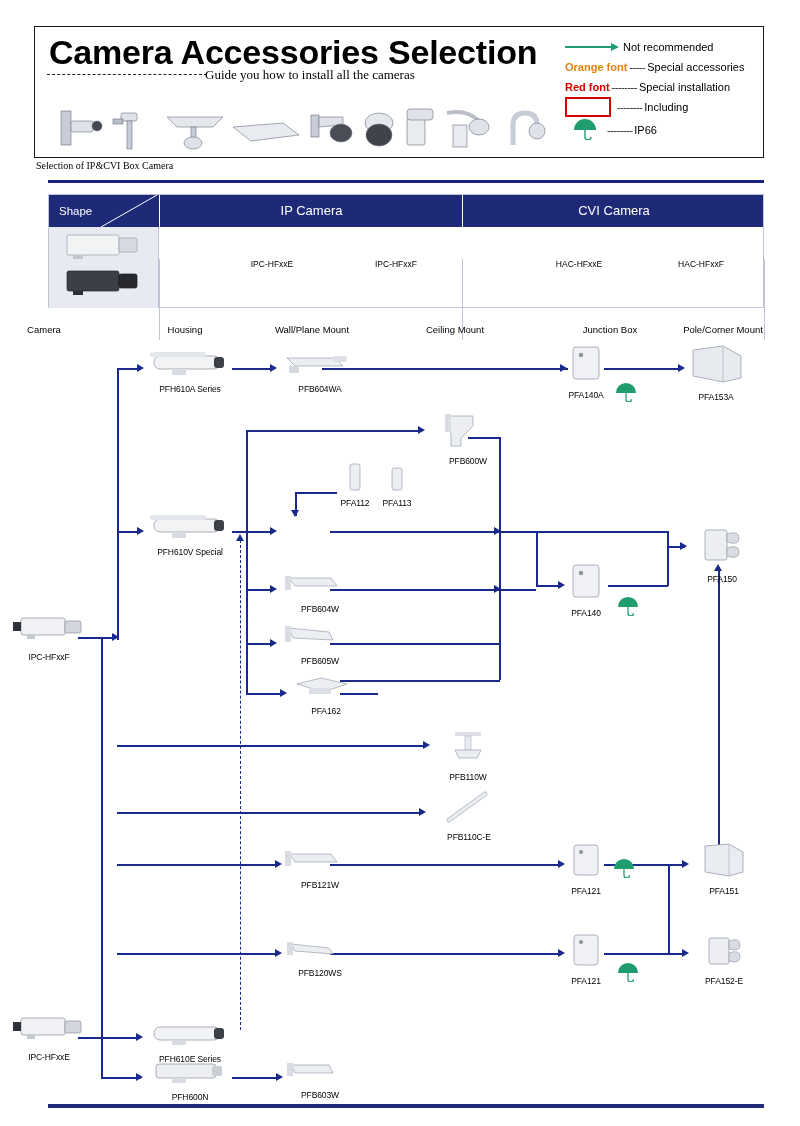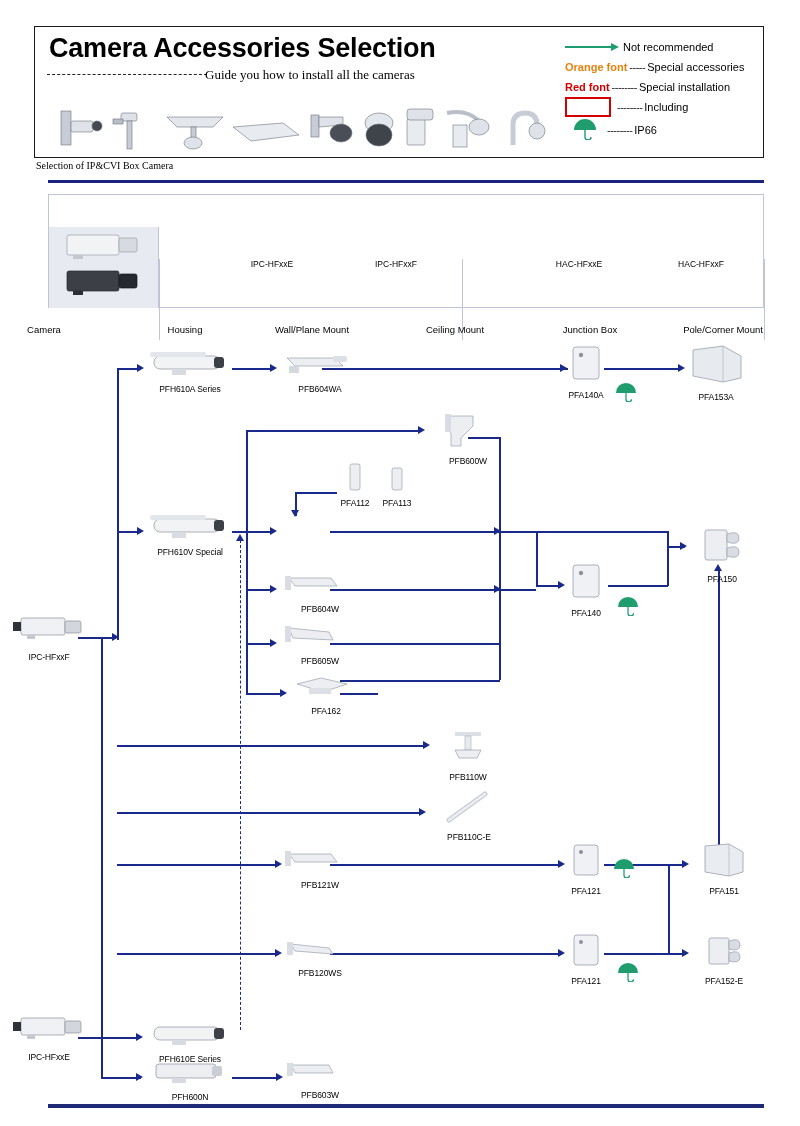--- a/index.html
+++ b/index.html
@@ -28,21 +28,21 @@
     top: 26px;
     width: 730px;
     height: 132px;
     border: 1px solid #1b1b1b;
     box-sizing: border-box;
   }
   .title-main {
     position: absolute;
     left: 14px;
     top: 6px;
-    font-size: 27px;
+    font-size: 34px;
     font-weight: bold;
     letter-spacing: -0.2px;
     font-family: "Liberation Sans", sans-serif;
   }
   .title-sub {
     position: absolute;
     left: 170px;
     top: 40px;
     font-size: 13px;
     font-family: "Liberation Serif", serif;
@@ -358,20 +358,30 @@
           <ellipse cx="482" cy="26" rx="8" ry="8" fill="#dfe2e8"></ellipse>
         </g>
       </svg>
     </div>
   </div>
 
   <div class="section-title">Selection of  IP&amp;CVI Box Camera</div>
   <div class="rule-blue" style="left:48px; top:180px; width:716px; height:3px;"></div>
 
   <div class="tbl">
+    <div class="tbl-head">
+      <div class="th-diag">
+        <svg width="110" height="32">
+            <line x1="108" y1="0" x2="52" y2="32" stroke="#ffffff" stroke-width="1"></line>
+          </svg>
+      </div>
+      <div class="th-shape">Shape</div>
+      <div class="th-ip">IP Camera</div>
+      <div class="th-cvi">CVI Camera</div>
+    </div>
     <div class="tbl-body">
       <div class="td-shape">
         <svg width="108" height="80" viewBox="0 0 108 80">
 
           <rect x="18" y="8" width="52" height="20" rx="2" fill="#f2f3f5" stroke="#9aa0ae" stroke-width="0.7"></rect>
           <rect x="70" y="11" width="18" height="14" rx="2" fill="#d7dae0" stroke="#9aa0ae" stroke-width="0.7"></rect>
           <rect x="24" y="28" width="10" height="4" fill="#c3c7cf"></rect>
 
           <rect x="18" y="44" width="52" height="20" rx="2" fill="#3c3f45" stroke="#23262b" stroke-width="0.7"></rect>
           <rect x="70" y="47" width="18" height="14" rx="2" fill="#26282d" stroke="#17191c" stroke-width="0.7"></rect>
@@ -385,21 +395,21 @@
       <div class="td-code" style="left:287px;">IPC-HFxxF</div>
       <div class="td-code" style="left:470px;">HAC-HFxxE</div>
       <div class="td-code" style="left:592px;">HAC-HFxxF</div>
     </div>
   </div>
 
   <div class="col-cap" style="left:14px;  top:324px; width:60px;">Camera</div>
   <div class="col-cap" style="left:150px; top:324px; width:70px;">Housing</div>
   <div class="col-cap" style="left:252px; top:324px; width:120px;">Wall/Plane Mount</div>
   <div class="col-cap" style="left:400px; top:324px; width:110px;">Ceiling Mount</div>
-  <div class="col-cap" style="left:540px; top:324px; width:100px;">Junction Box</div>
+  <div class="col-cap" style="left:560px; top:324px; width:100px;">Junction Box</div>
   <div class="col-cap" style="left:668px; top:324px; width:110px;">Pole/Corner Mount</div>
 
   <div class="ln h" style="left:78px;  top:637px; width:38px;"></div>
   <div class="arrow-r" style="left:112px; top:633px;"></div>
   <div class="ln v" style="left:117px; top:368px; height:272px;"></div>
 
   <div class="ln h" style="left:78px;  top:1037px; width:62px;"></div>
   <div class="arrow-r" style="left:136px; top:1033px;"></div>
   <div class="ln v" style="left:101px; top:637px; height:440px;"></div>
   <div class="ln h" style="left:101px; top:1077px; width:40px;"></div>

